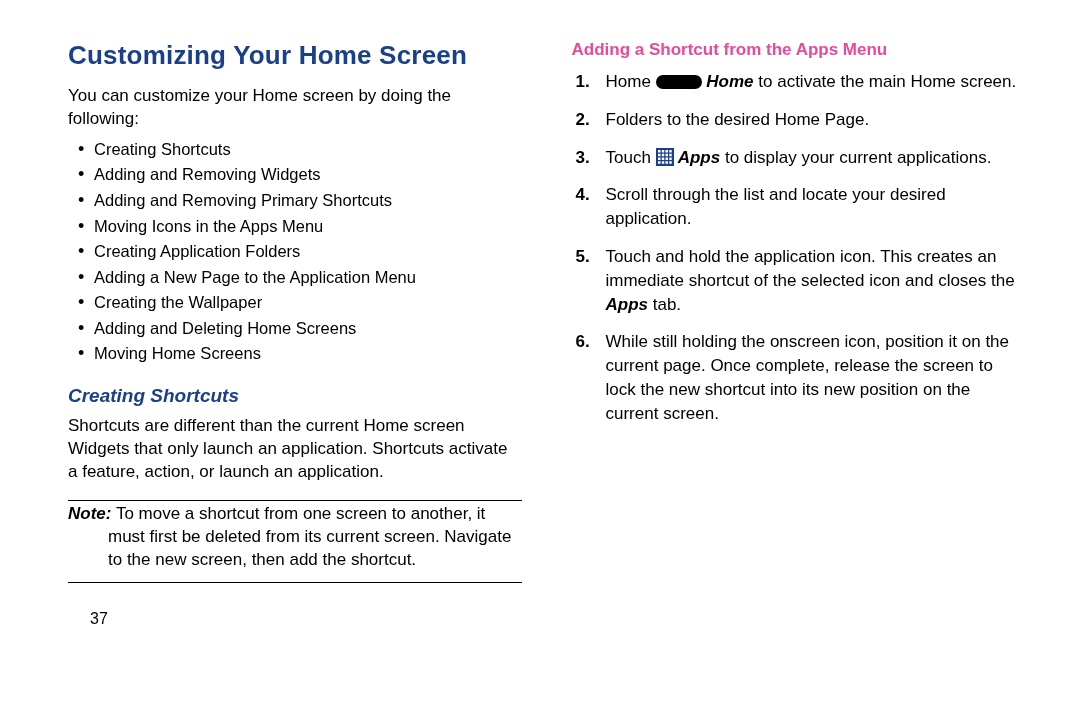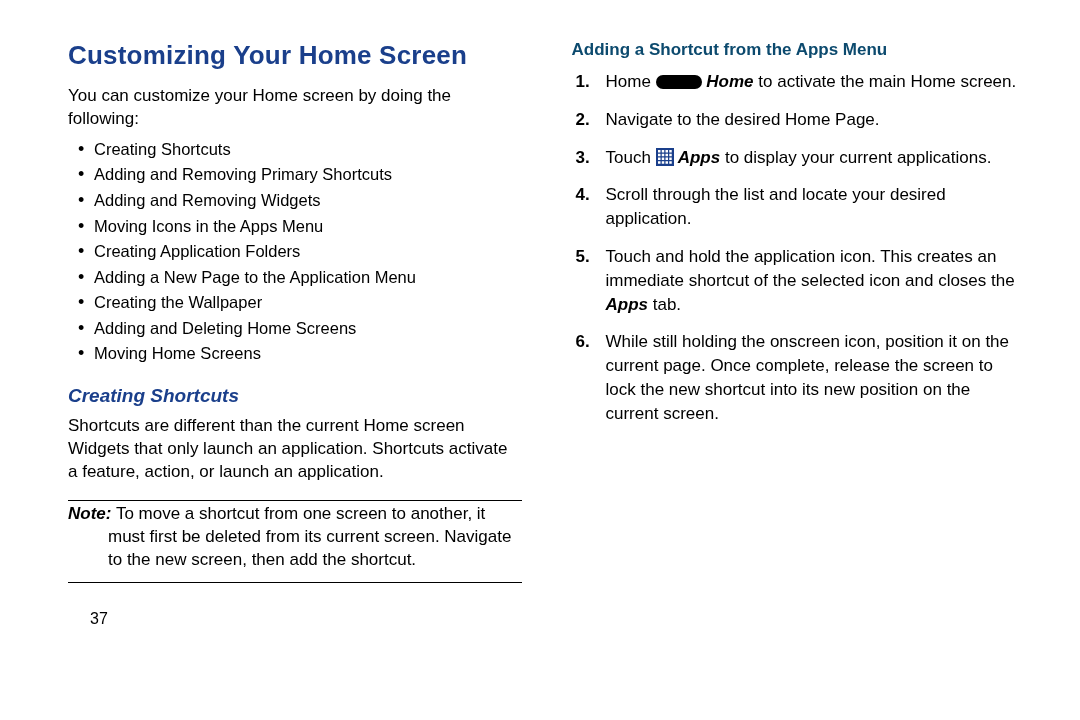--- a/index.html
+++ b/index.html
@@ -37,21 +37,21 @@
     font-weight: 900;
     font-style: italic;
     font-size: 19px;
     color: #1a3f8b;
     margin: 18px 0 8px 0;
   }
   h3.subsubhead {
     font-family: "Arial Black", Arial, sans-serif;
     font-weight: 900;
     font-size: 17px;
-    color: #0c4a6e;
+    color: #ec4899;
     margin: 0 0 10px 0;
   }
   p.intro {
     font-size: 17px;
     line-height: 1.35;
     margin: 0 0 6px 0;
   }
   ul.bullets {
     list-style: none;
     padding: 0 0 0 10px;
@@ -137,22 +137,22 @@
 
 <div class="page">
 
   <div class="col">
     <h1 class="title">Customizing Your Home Screen</h1>
 
     <p class="intro">You can customize your Home screen by doing the following:</p>
 
     <ul class="bullets">
       <li>Creating Shortcuts</li>
+      <li>Adding and Removing Widgets</li>
       <li>Adding and Removing Primary Shortcuts</li>
-      <li>Adding and Removing Widgets</li>
       <li>Moving Icons in the Apps Menu</li>
       <li>Creating Application Folders</li>
       <li>Adding a New Page to the Application Menu</li>
       <li>Creating the Wallpaper</li>
       <li>Adding and Deleting Home Screens</li>
       <li>Moving Home Screens</li>
     </ul>
 
     <h2 class="subhead">Creating Shortcuts</h2>
 
@@ -168,21 +168,21 @@
     </div>
   </div>
 
   <div class="col">
     <h3 class="subsubhead">Adding a Shortcut from the Apps Menu</h3>
 
     <ol class="steps">
       <li>
         <span>Home </span><span class="home-key"></span><b> Home</b><span> to activate the main Home screen.</span>
       </li>
-      <li>Navigate to the desired Home Page.</li>
+      <li>Folders to the desired Home Page.</li>
       <li>
         <span>Touch </span><span class="apps-icon"><svg viewBox="0 0 18 18" width="18" height="18">
               <rect x="0" y="0" width="18" height="18" fill="#1a3f8b"></rect>
               <g fill="#fff">
                 <rect x="2" y="2" width="2.5" height="2.5"></rect>
                 <rect x="5.75" y="2" width="2.5" height="2.5"></rect>
                 <rect x="9.5" y="2" width="2.5" height="2.5"></rect>
                 <rect x="13.25" y="2" width="2.5" height="2.5"></rect>
                 <rect x="2" y="5.75" width="2.5" height="2.5"></rect>
                 <rect x="5.75" y="5.75" width="2.5" height="2.5"></rect>

